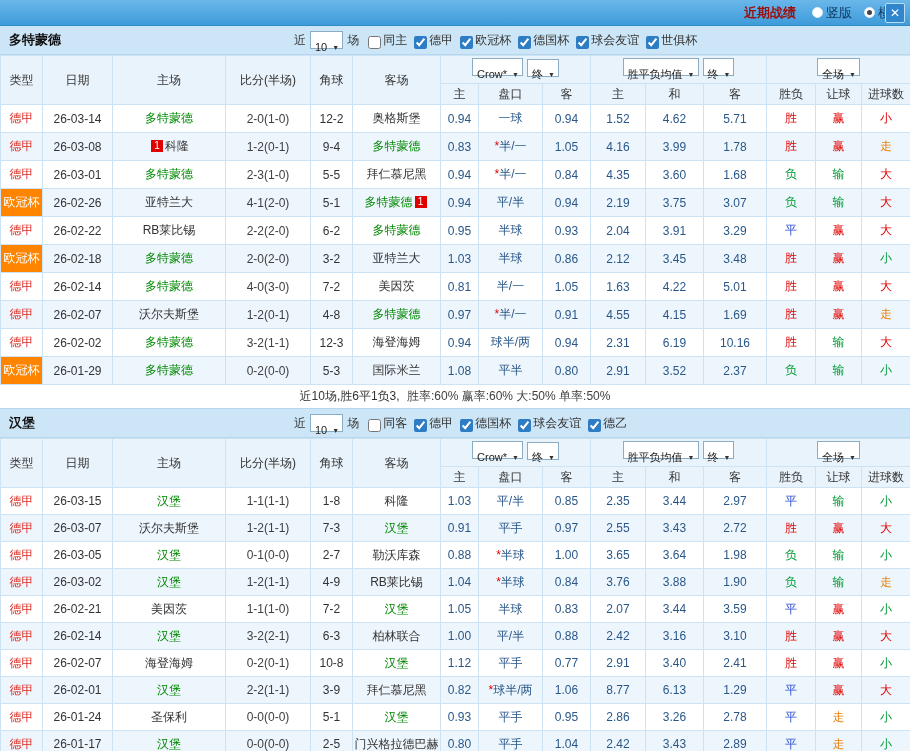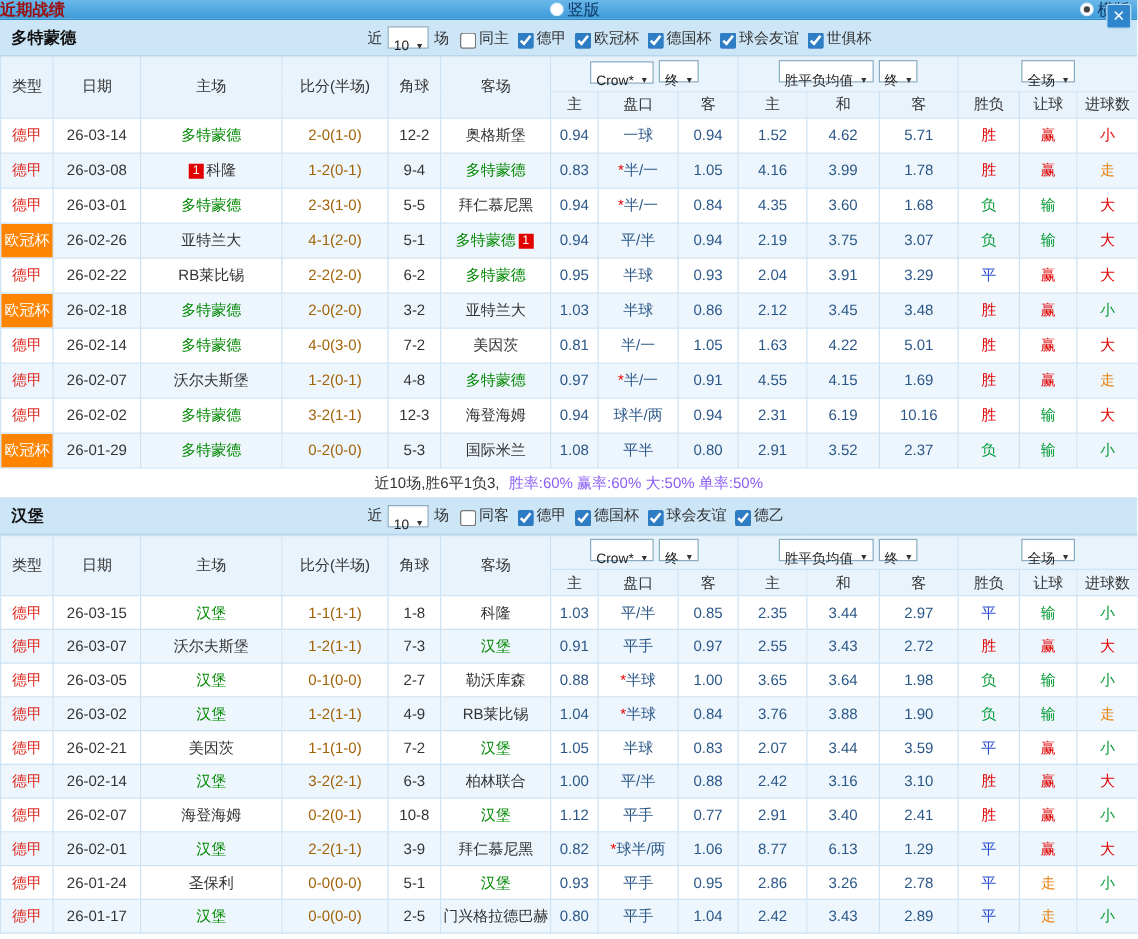--- a/index.html
+++ b/index.html
@@ -1,18 +1,18 @@
 <!DOCTYPE html>
 <html><head>
 <meta charset="utf-8">
 <style>
   *{box-sizing:border-box;margin:0;padding:0;}
   body{font-family:"Liberation Sans","DejaVu Sans",sans-serif;background:#fff;}
   .app{position:relative;width:910px;height:751px;overflow:hidden;background:#fff;}
-  .topbar{position:relative;height:16px;background:linear-gradient(#6ab7ea,#3e9bd9);border-bottom:1px solid #2f8cc9;display:flex;align-items:center;justify-content:space-between;}
+  .topbar{position:relative;height:26px;background:linear-gradient(#6ab7ea,#3e9bd9);border-bottom:1px solid #2f8cc9;display:flex;align-items:center;justify-content:flex-end;}
   .topbar .title{color:#9c0f0f;font-weight:bold;font-size:13px;margin-right:10px;}
   .radio{display:inline-flex;align-items:center;margin:0 6px;font-size:13px;color:#0d3a66;cursor:pointer;}
   .radio-circle{width:11px;height:11px;background:#fff;border:1px solid #d9ecf9;border-radius:50%;display:inline-flex;align-items:center;justify-content:center;margin-right:3px;}
   .radio-circle.on::after{content:"";width:5px;height:5px;border-radius:50%;background:#444;}
   .close-btn{position:absolute;right:5px;top:3px;width:20px;height:20px;background:#2f86cd;border:1px solid #bcdcf2;border-radius:2px;color:#fff;font-size:12px;line-height:18px;text-align:center;cursor:pointer;}
   .section-head{height:29px;background:#cde6f7;border-bottom:1px solid #b5d6ec;display:flex;align-items:center;font-size:12px;color:#333;}
   .team-name{width:292px;padding-left:9px;font-weight:bold;font-size:13px;color:#111;}
   .filters{display:flex;align-items:center;}
   .flt-label{margin:0 2px;}
   .cbx{display:inline-flex;align-items:flex-end;margin-left:7px;cursor:pointer;}
@@ -24,32 +24,32 @@
   thead tr.hrow1{height:25px;}
   thead tr.hrow2{height:21px;}
   thead th{background:#e9f3fb;font-weight:normal;color:#333;}
   .hgroup{padding:2px 0;}
   tbody tr{height:28px;background:#fff;}
   table.sec1 tbody tr{height:27px;}
   tbody tr:nth-child(even){background:#eef6fd;}
   td.lg-red{color:#dd2b22;}
   td.lg-orange{background:#ff8400;color:#fff;}
   td.date,td.corner{color:#333;}
-  td.score{color:#a16207;}
+  td.score{color:#404040;}
   td.odds{color:#2a5788;}
   .team-green{color:#008800;}
   .team-norm{color:#333;}
   .badge{display:inline-block;width:12px;height:12px;line-height:12px;background:#e10000;color:#fff;font-size:10px;margin:0 2px;vertical-align:1px;}
   .star{color:#e10000;}
   td.c-r{color:#e10000;}
   td.c-g{color:#009933;}
   td.c-b{color:#2d4fd0;}
   td.c-o{color:#e8820e;}
   .summary{height:24px;line-height:23px;text-align:center;font-size:12px;color:#333;background:#fff;border-bottom:1px solid #b5d6ec;}
-  .sum-stats{color:#8b5cf6;margin-left:4px;}
+  .sum-stats{color:#404040;margin-left:4px;}
 </style>
 </head>
 <body>
 
 <div class="app">
   <div class="topbar">
     <span class="title">近期战绩</span>
     <span class="radio">
       <span class="radio-circle"></span>
       <span>竖版</span>

